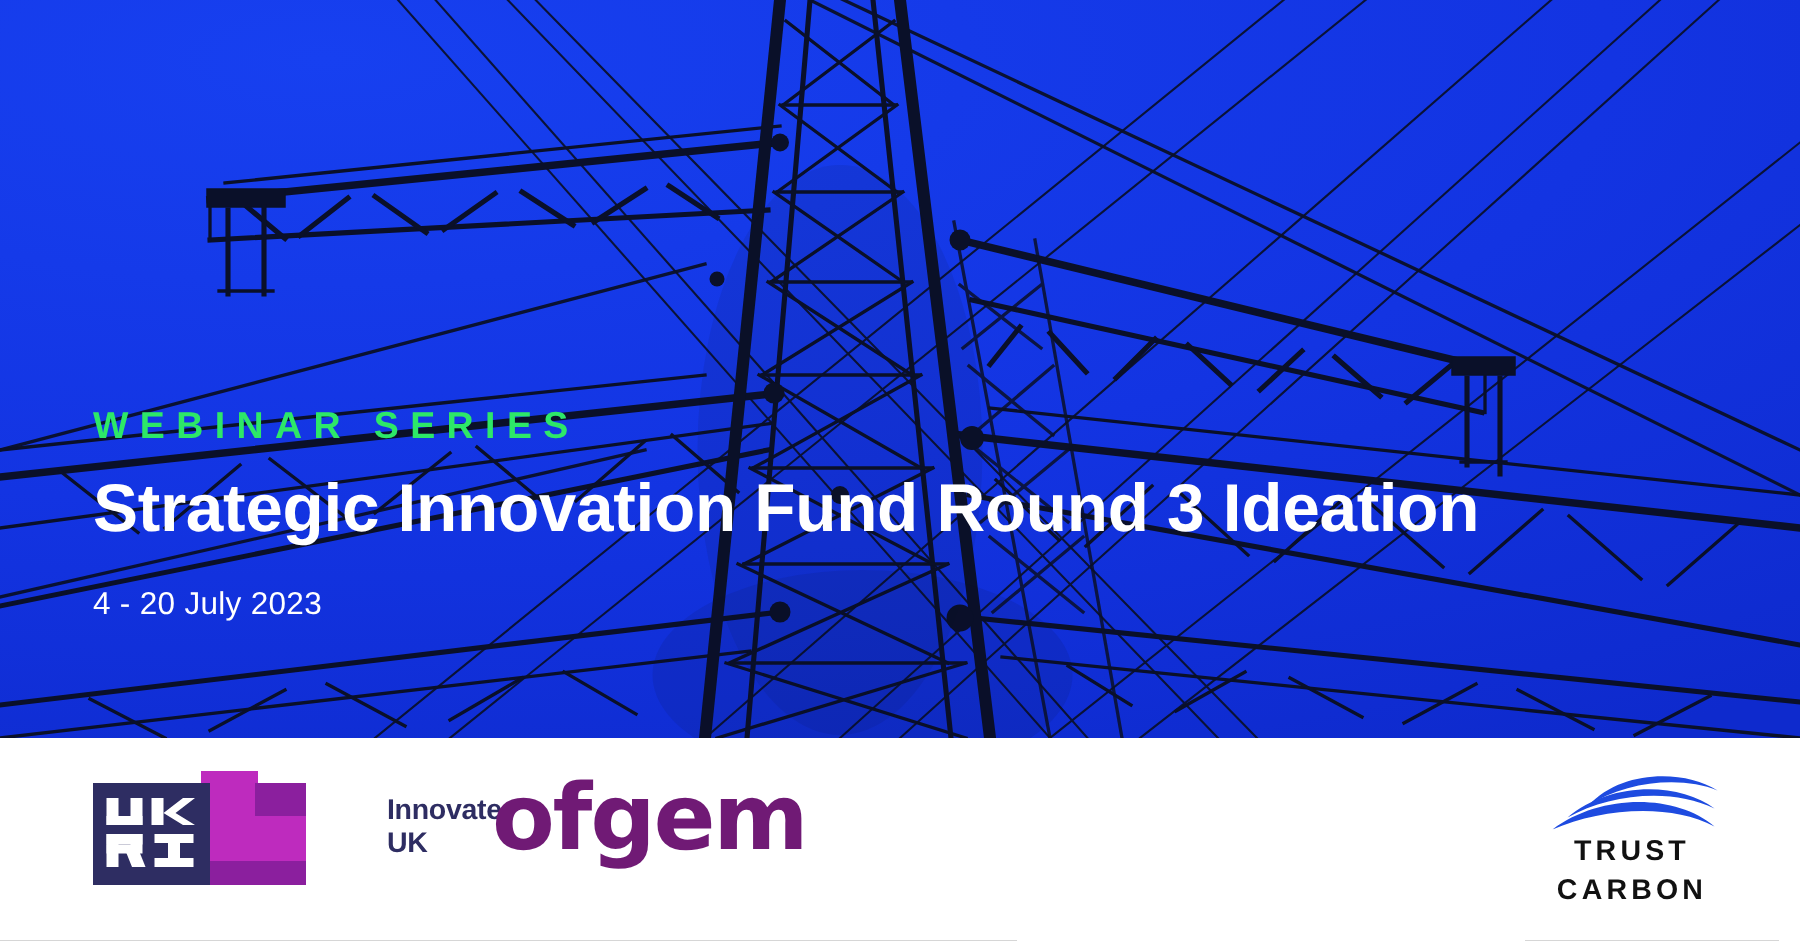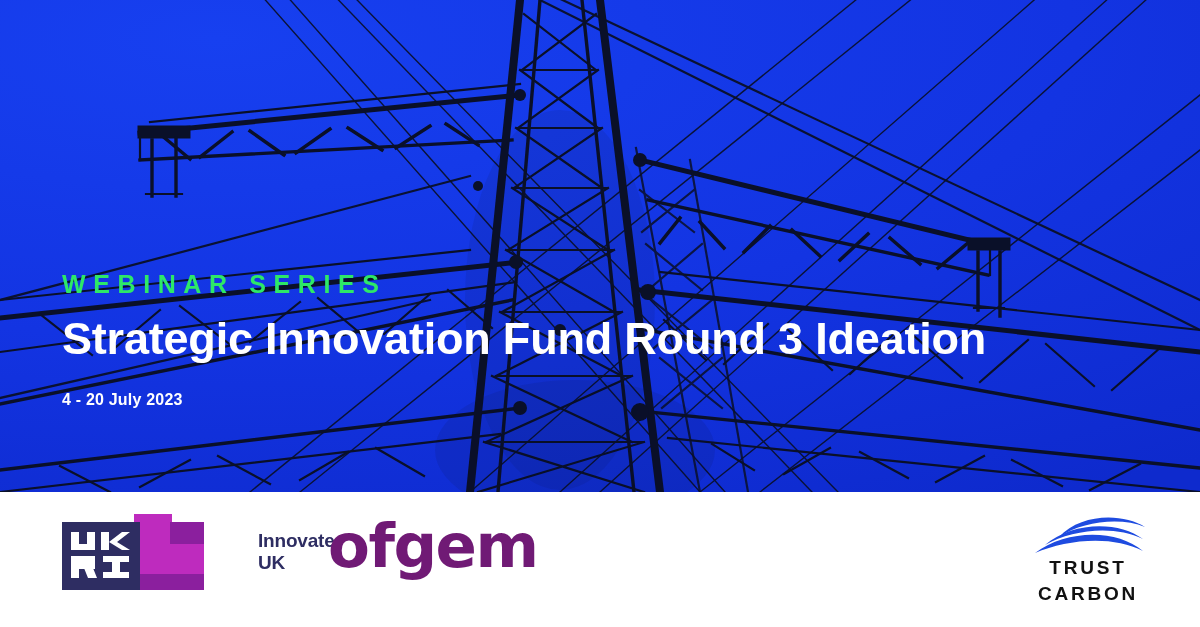--- a/index.html
+++ b/index.html
@@ -67,22 +67,22 @@
     color: #ffffff;
     font-size: 45px;
     font-weight: 700;
     letter-spacing: -0.2px;
     line-height: 1.08;
     margin: 0 0 28px 0;
     white-space: nowrap;
   }
   .dateline {
     color: #ffffff;
-    font-size: 16px;
-    font-weight: 700;
+    font-size: 21px;
+    font-weight: 400;
     letter-spacing: 0.2px;
     line-height: 1;
     margin: 0;
     white-space: nowrap;
   }
 
   
   .footer {
     position: absolute;
     left: 0;

